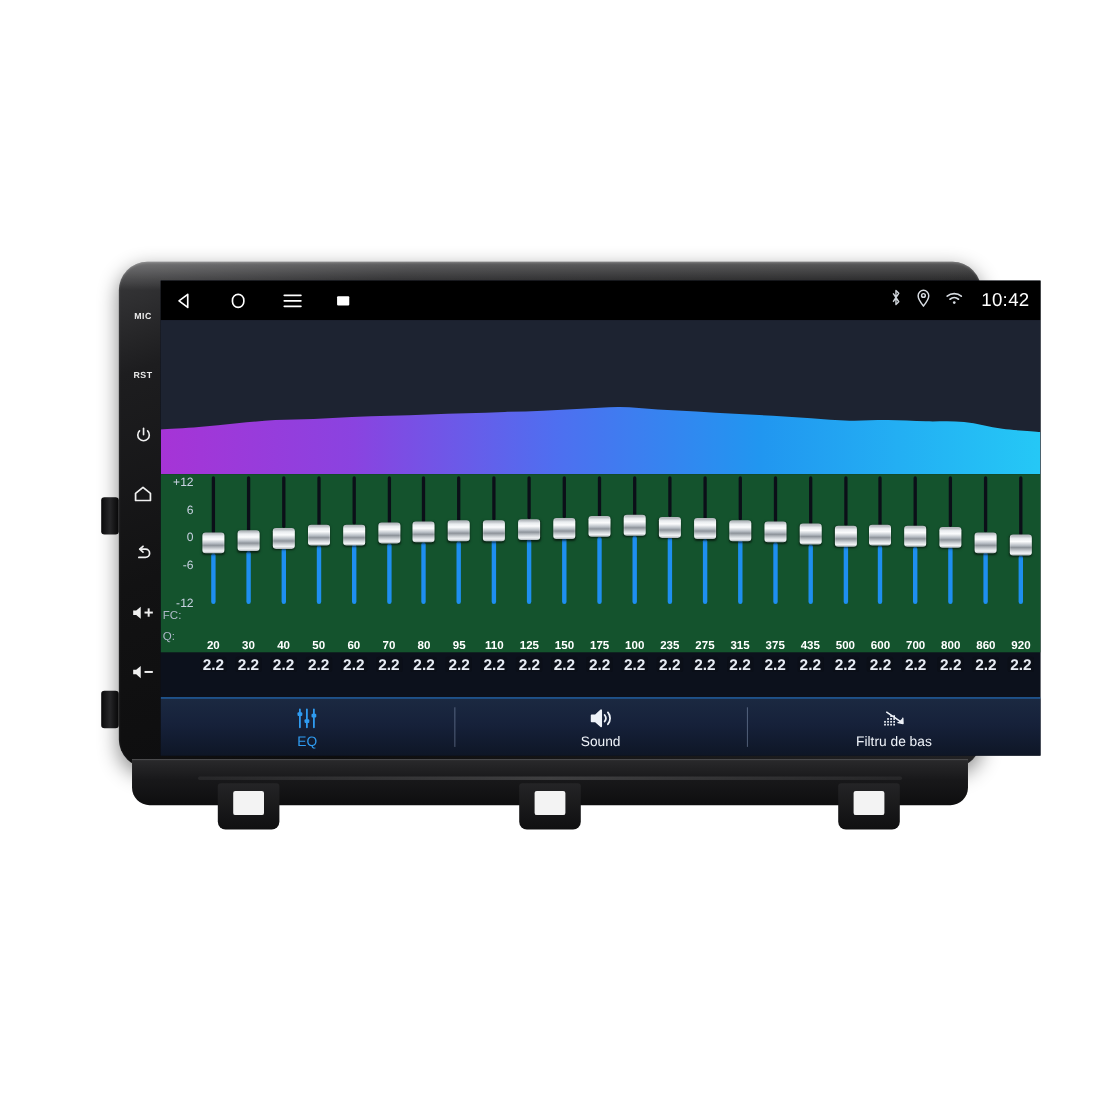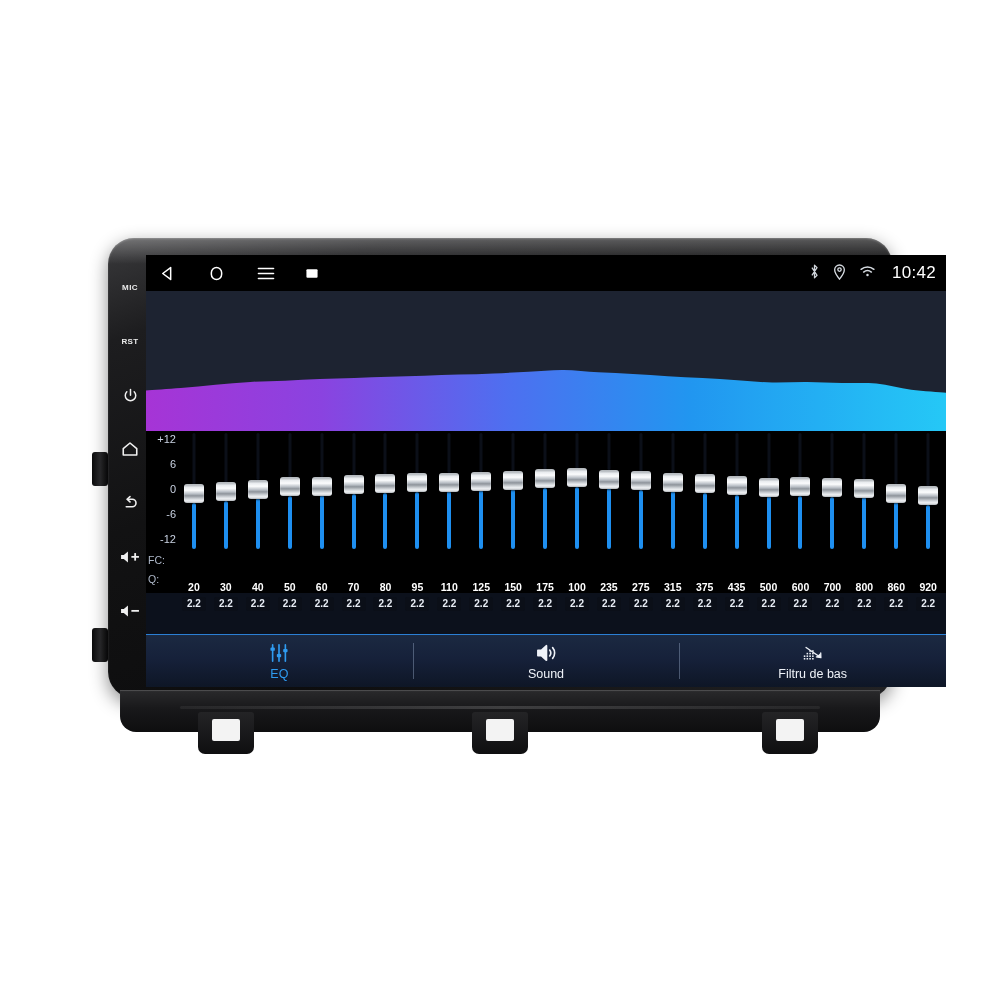--- a/index.html
+++ b/index.html
@@ -160,21 +160,21 @@
     background: #1d2331;
     position: relative;
     overflow: hidden;
   }
   .viz svg { display: block; width: 100%; height: 100%; }
 
   
   .board {
     position: relative;
     height: 162px;
-    background: #000000;
+    background: #14532d;
   }
   .scale {
     position: absolute;
     left: 2px; top: 0; width: 30px; height: 120px;
     color: #c9d2e2; font-size: 11px;
   }
   .scale span { position: absolute; right: 2px; }
 
   .faders {
     position: absolute;
@@ -233,21 +233,21 @@
     flex: 1;
     display: flex; flex-direction: column; align-items: center;
     gap: 3px;
     padding-top: 2px;
   }
   .lab-fc {
     color: #ffffff; font-size: 10.5px; font-weight: bold;
     line-height: 13px;
   }
   .lab-q {
-    color: #e7ecf4; font-size: 10px; font-weight: bold;
+    color: #e7ecf4; font-size: 14px; font-weight: bold;
     line-height: 14px;
     background: #0b0f18;
     border-radius: 2px;
     padding: 0 2px;
     min-width: 20px; text-align: center;
   }
 
   
   .bottomnav {
     position: absolute;
@@ -402,21 +402,21 @@
       </svg>
     </div>
 
     <div class="board">
 
       <div class="scale">
         <span style="top:2px">+12</span>
         <span style="top:27px">6</span>
         <span style="top:52px">0</span>
         <span style="top:77px">-6</span>
-        <span style="top:102px">-12</span>
+        <span style="top:112px">-12</span>
       </div>
 
       <div class="faders" id="faders">
           <div class="fader">
             <div class="trk-top" style="height: 51.7px;"></div>
             <div class="trk-bot" style="height: 46.3px;"></div>
             <div class="knob" style="top: 53.2px;"></div>
           </div>
           <div class="fader">
             <div class="trk-top" style="height: 49.9px;"></div>

